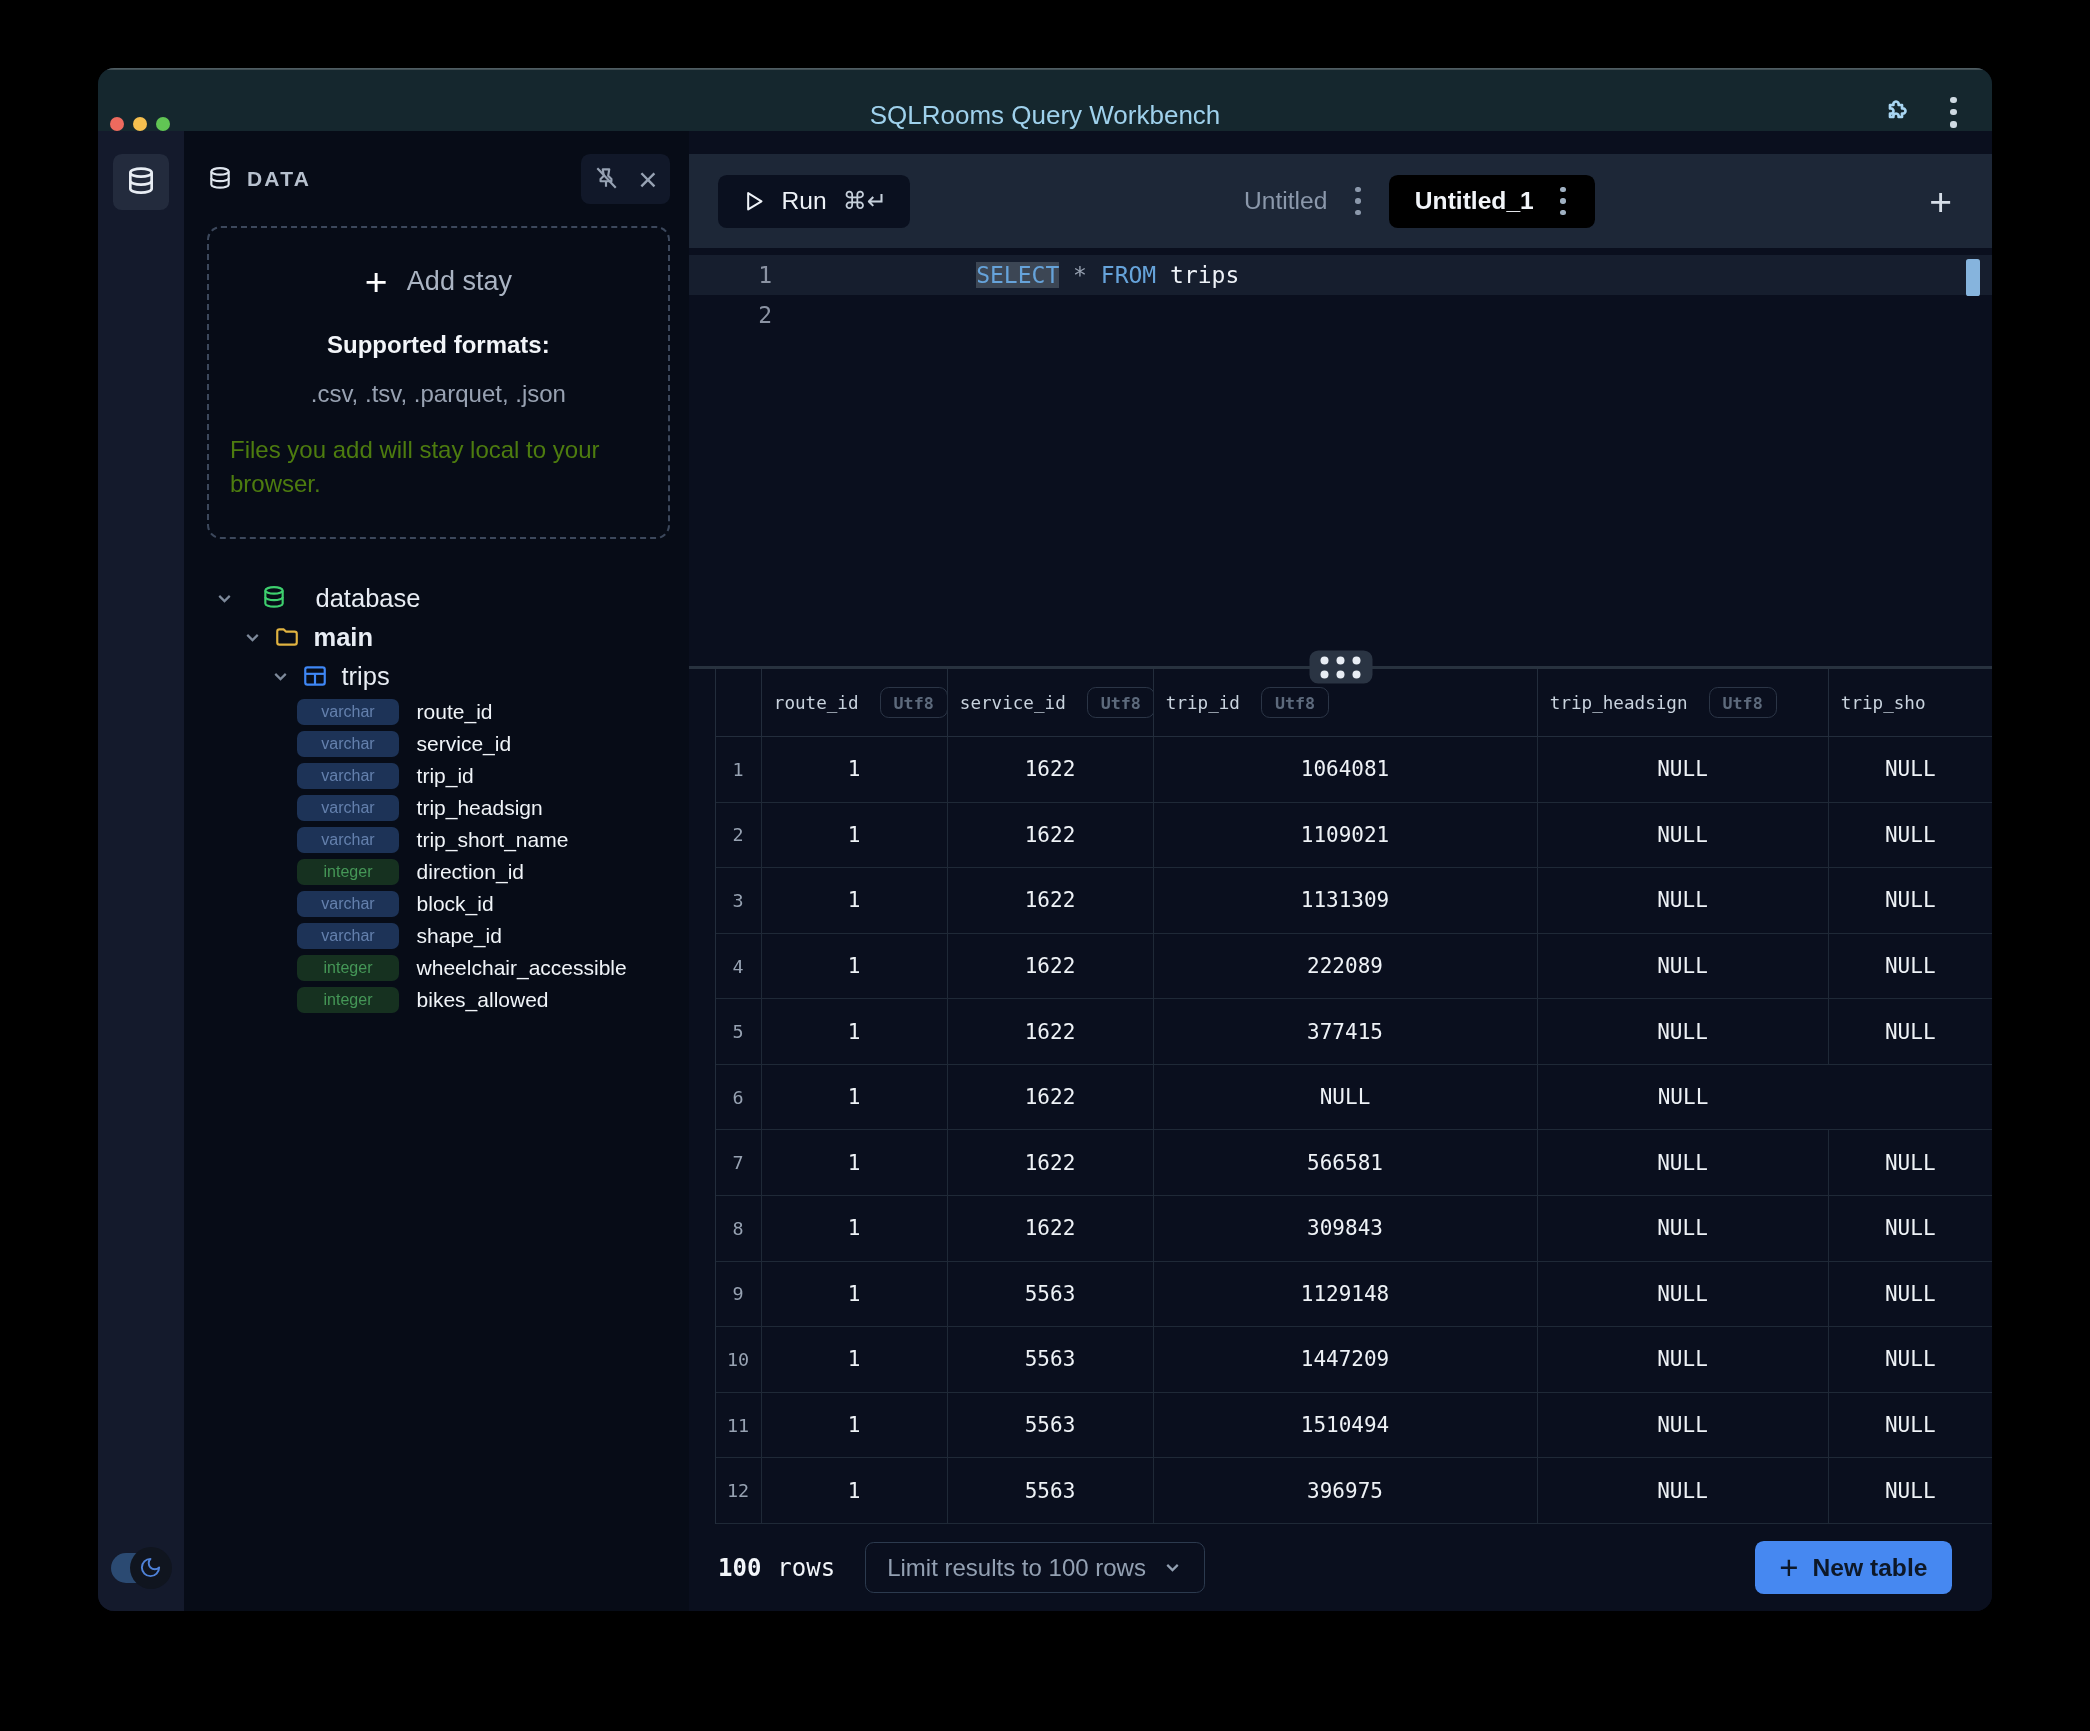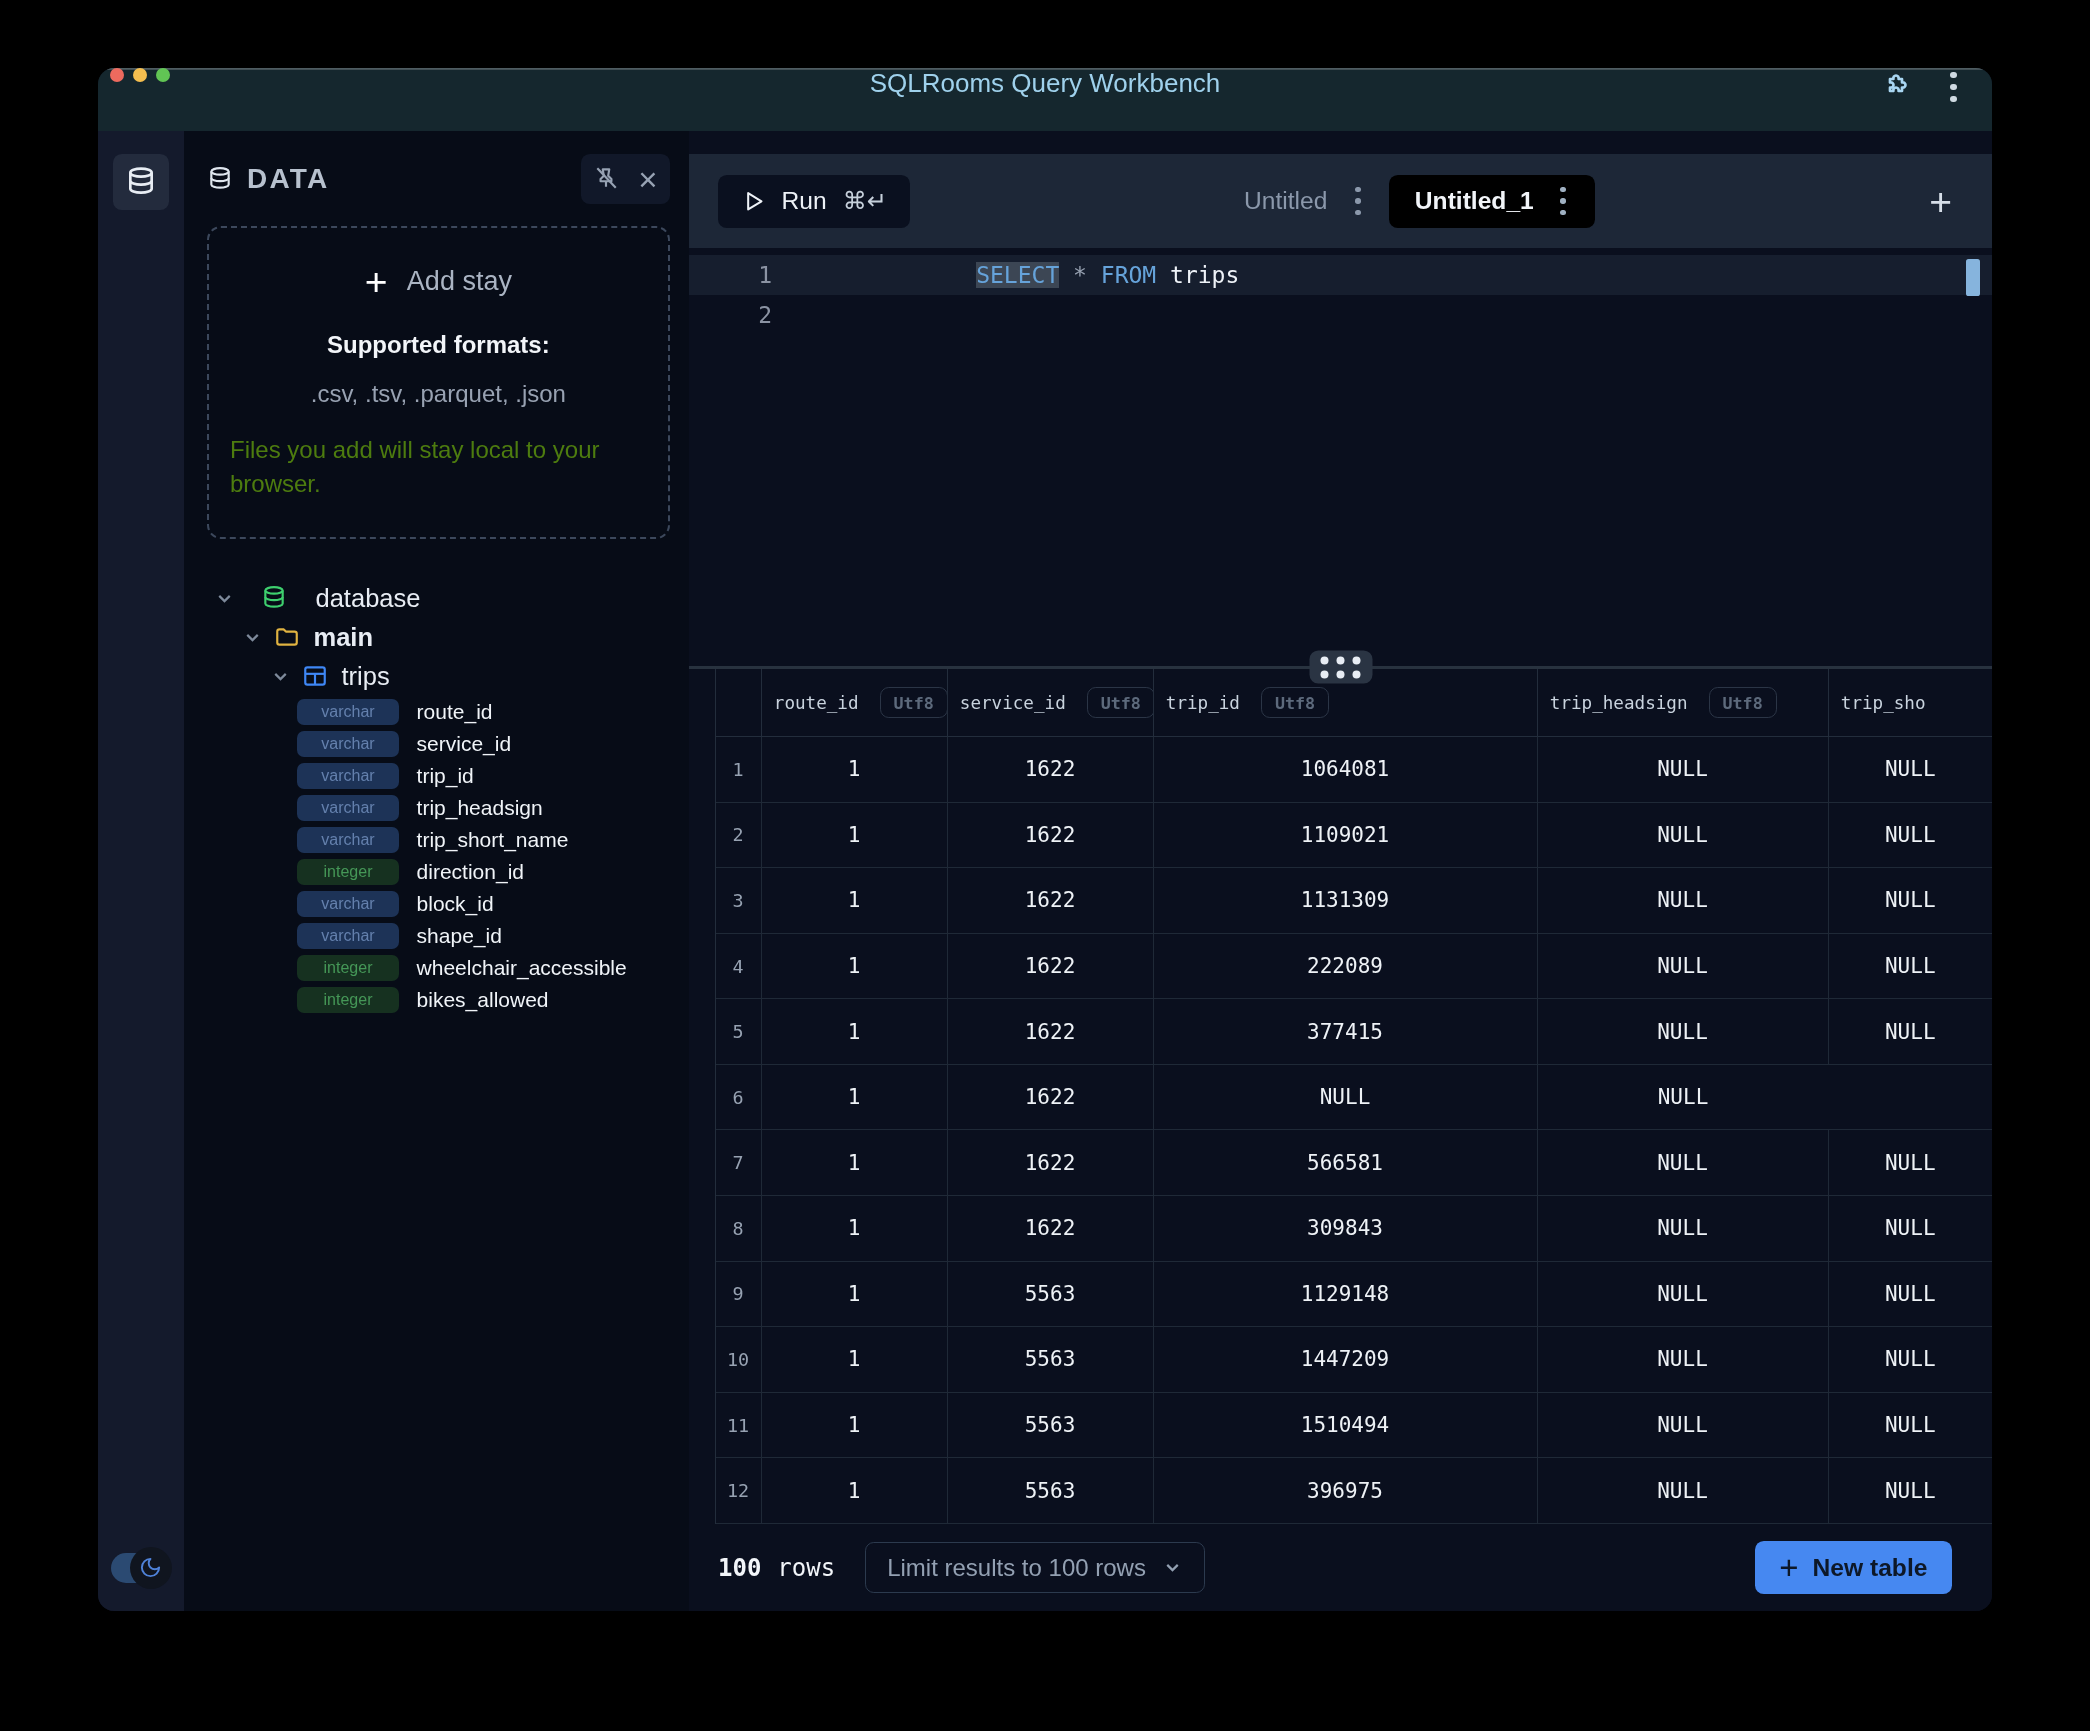--- a/index.html
+++ b/index.html
@@ -9,21 +9,21 @@
     font-family:"Liberation Sans", sans-serif;
   }
   .window {
     position:absolute; left:98px; top:68px; width:1894px; height:1543px;
     background:#0a0f1e; border-radius:16px; overflow:hidden;
     display:flex; flex-direction:column;
   }
   
   .titlebar {
     flex:0 0 63px; background:#15272e; position:relative;
-    display:flex; align-items:flex-start;
+    display:flex; align-items:flex-end;
     box-shadow: inset 0 1.8px 0 rgba(255,255,255,.25);
   }
   .lights { display:flex; gap:8.8px; margin-left:12.3px; }
   .light { width:14px; height:14px; border-radius:50%; }
   .win-title {
     position:absolute; left:0; right:0; text-align:center;
     color:#9fd1ec; font-size:26px; font-weight:500; pointer-events:none;
   }
   .tb-icons { position:absolute; right:32px; display:flex; gap:35px; align-items:center; }
   .kebab { display:flex; flex-direction:column; gap:6.1px; padding:3.5px; }
@@ -41,21 +41,21 @@
   .rail-btn { width:56px; height:56px; border-radius:8.8px; background:#232b3d; display:grid; place-items:center; }
   .toggle { position:relative; width:54px; height:30px; border-radius:15px; background:#2b4a72; margin-right:7px; }
   .knob {
     position:absolute; right:-7px; top:-6.1px; width:42px; height:42px; border-radius:50%;
     background:#10151f; display:grid; place-items:center;
   }
 
   
   .sidebar { flex:0 0 505px; background:#070c17; padding:26px 19.3px 0 23px; display:flex; flex-direction:column; }
   .sb-head { display:flex; align-items:center; height:44px; }
-  .sb-title { margin-left:14px; font-size:28px; font-weight:700; letter-spacing:2.2px; color:#b7c1ce; }
+  .sb-title { margin-left:14px; font-size:21px; font-weight:700; letter-spacing:2.2px; color:#b7c1ce; }
   .sb-actions {
     margin-left:auto; background:#111829; border-radius:8.8px; padding:8.8px 12.3px;
     display:flex; gap:19.3px; align-items:center;
   }
   .dropzone {
     margin-top:24.6px; height:313px; border:2.6px dashed #3c485c; border-radius:14px;
     display:flex; flex-direction:column; align-items:center; justify-content:center;
   }
   .dz-add { display:flex; align-items:center; gap:19.3px; }
   .dz-plus { color:#fff; font-size:39px; font-weight:300; line-height:1; }

